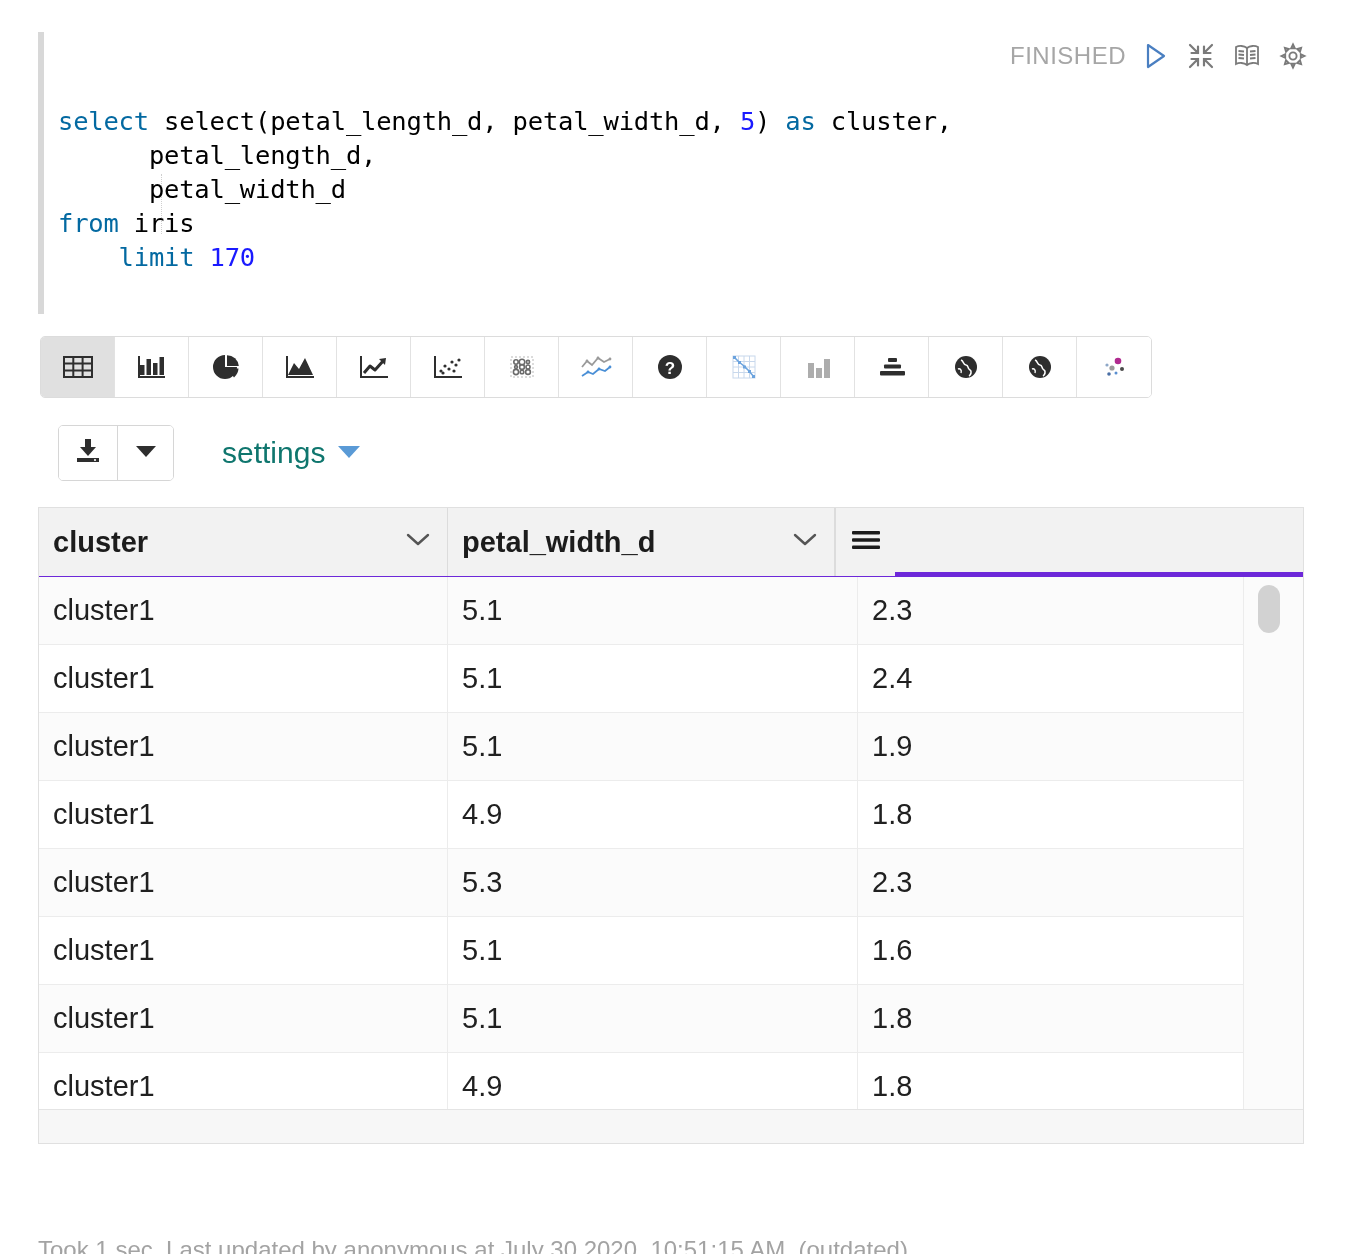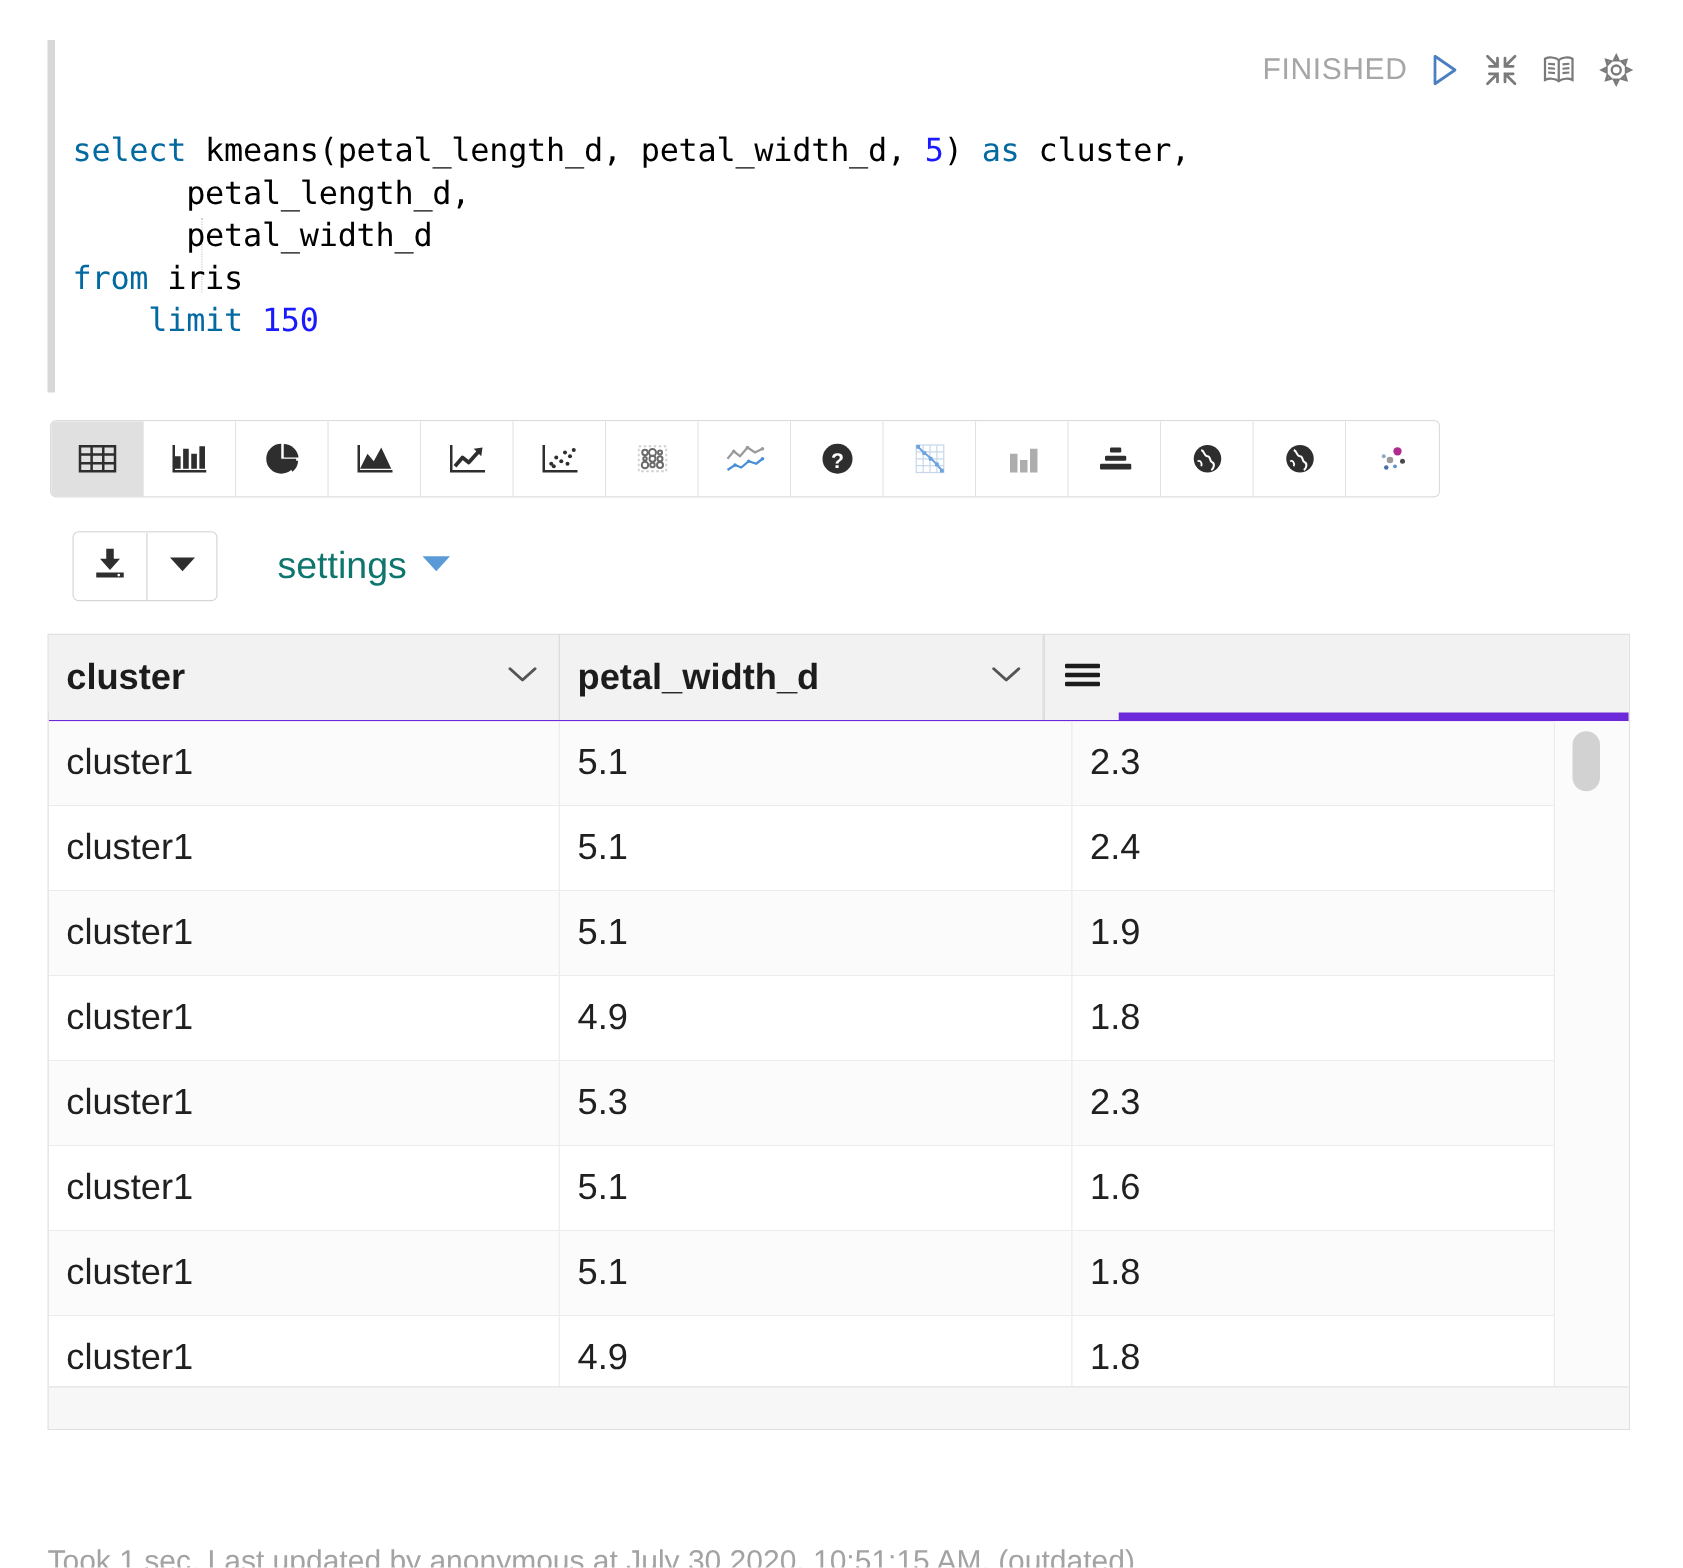--- a/index.html
+++ b/index.html
@@ -133,21 +133,21 @@
     left: 38px; top: 507px;
     width: 1266px; height: 637px;
     border: 1px solid #e0e0e0;
     background: #fff;
     overflow: hidden;
   }
   .thead {
     display: flex;
     height: 69px;
     background: #f2f2f2;
-    border-bottom: 7px solid #6d28d9;
+    border-bottom: 5px solid #6d28d9;
   }
   .th {
     display: flex; align-items: center;
     justify-content: space-between;
     padding: 0 16px 0 14px;
     border-right: 1px solid #dcdcdc;
     background: #f2f2f2;
     cursor: pointer;
     height: 68px;
   }
@@ -277,25 +277,25 @@
             <path d="M23.1 23.1 L19.2 22 L22 19.2 Z"></path>
             <path d="M23.1 6.9 L22 10.8 L19.2 8 Z"></path>
             <path d="M6.9 23.1 L8 19.2 L10.8 22 Z"></path>
           </g>
         </svg>
       </span>
     </div>
 
     <div class="indent-guide"></div>
 
-    <div class="code"><span class="kw">select</span><span> kmeans(petal_length_d, petal_width_d, </span><span class="num">5</span><span>) </span><span class="kw">as</span><span> cluster,</span>
+    <div class="code"><span class="kw">select</span><span> select(petal_length_d, petal_width_d, </span><span class="num">5</span><span>) </span><span class="kw">as</span><span> cluster,</span>
 <span>      petal_length_d,</span>
 <span>      petal_width_d</span>
 <span class="kw">from</span><span> iris</span>
-<span class="kw">    limit</span><span class="num"> 150</span></div>
+<span class="kw">    limit</span><span class="num"> 170</span></div>
   </div>
 
   <div class="viz-toolbar">
 
     <div class="viz-btn active">
       <span>
         <svg width="34" height="30" viewBox="0 0 34 30">
           <g stroke="#2e2e2e" stroke-width="2" fill="none">
             <rect x="3" y="5" width="28" height="20"></rect>
             <path d="M3 11.5 H31 M3 18.5 H31 M12.3 5 V25 M21.6 5 V25"></path>

